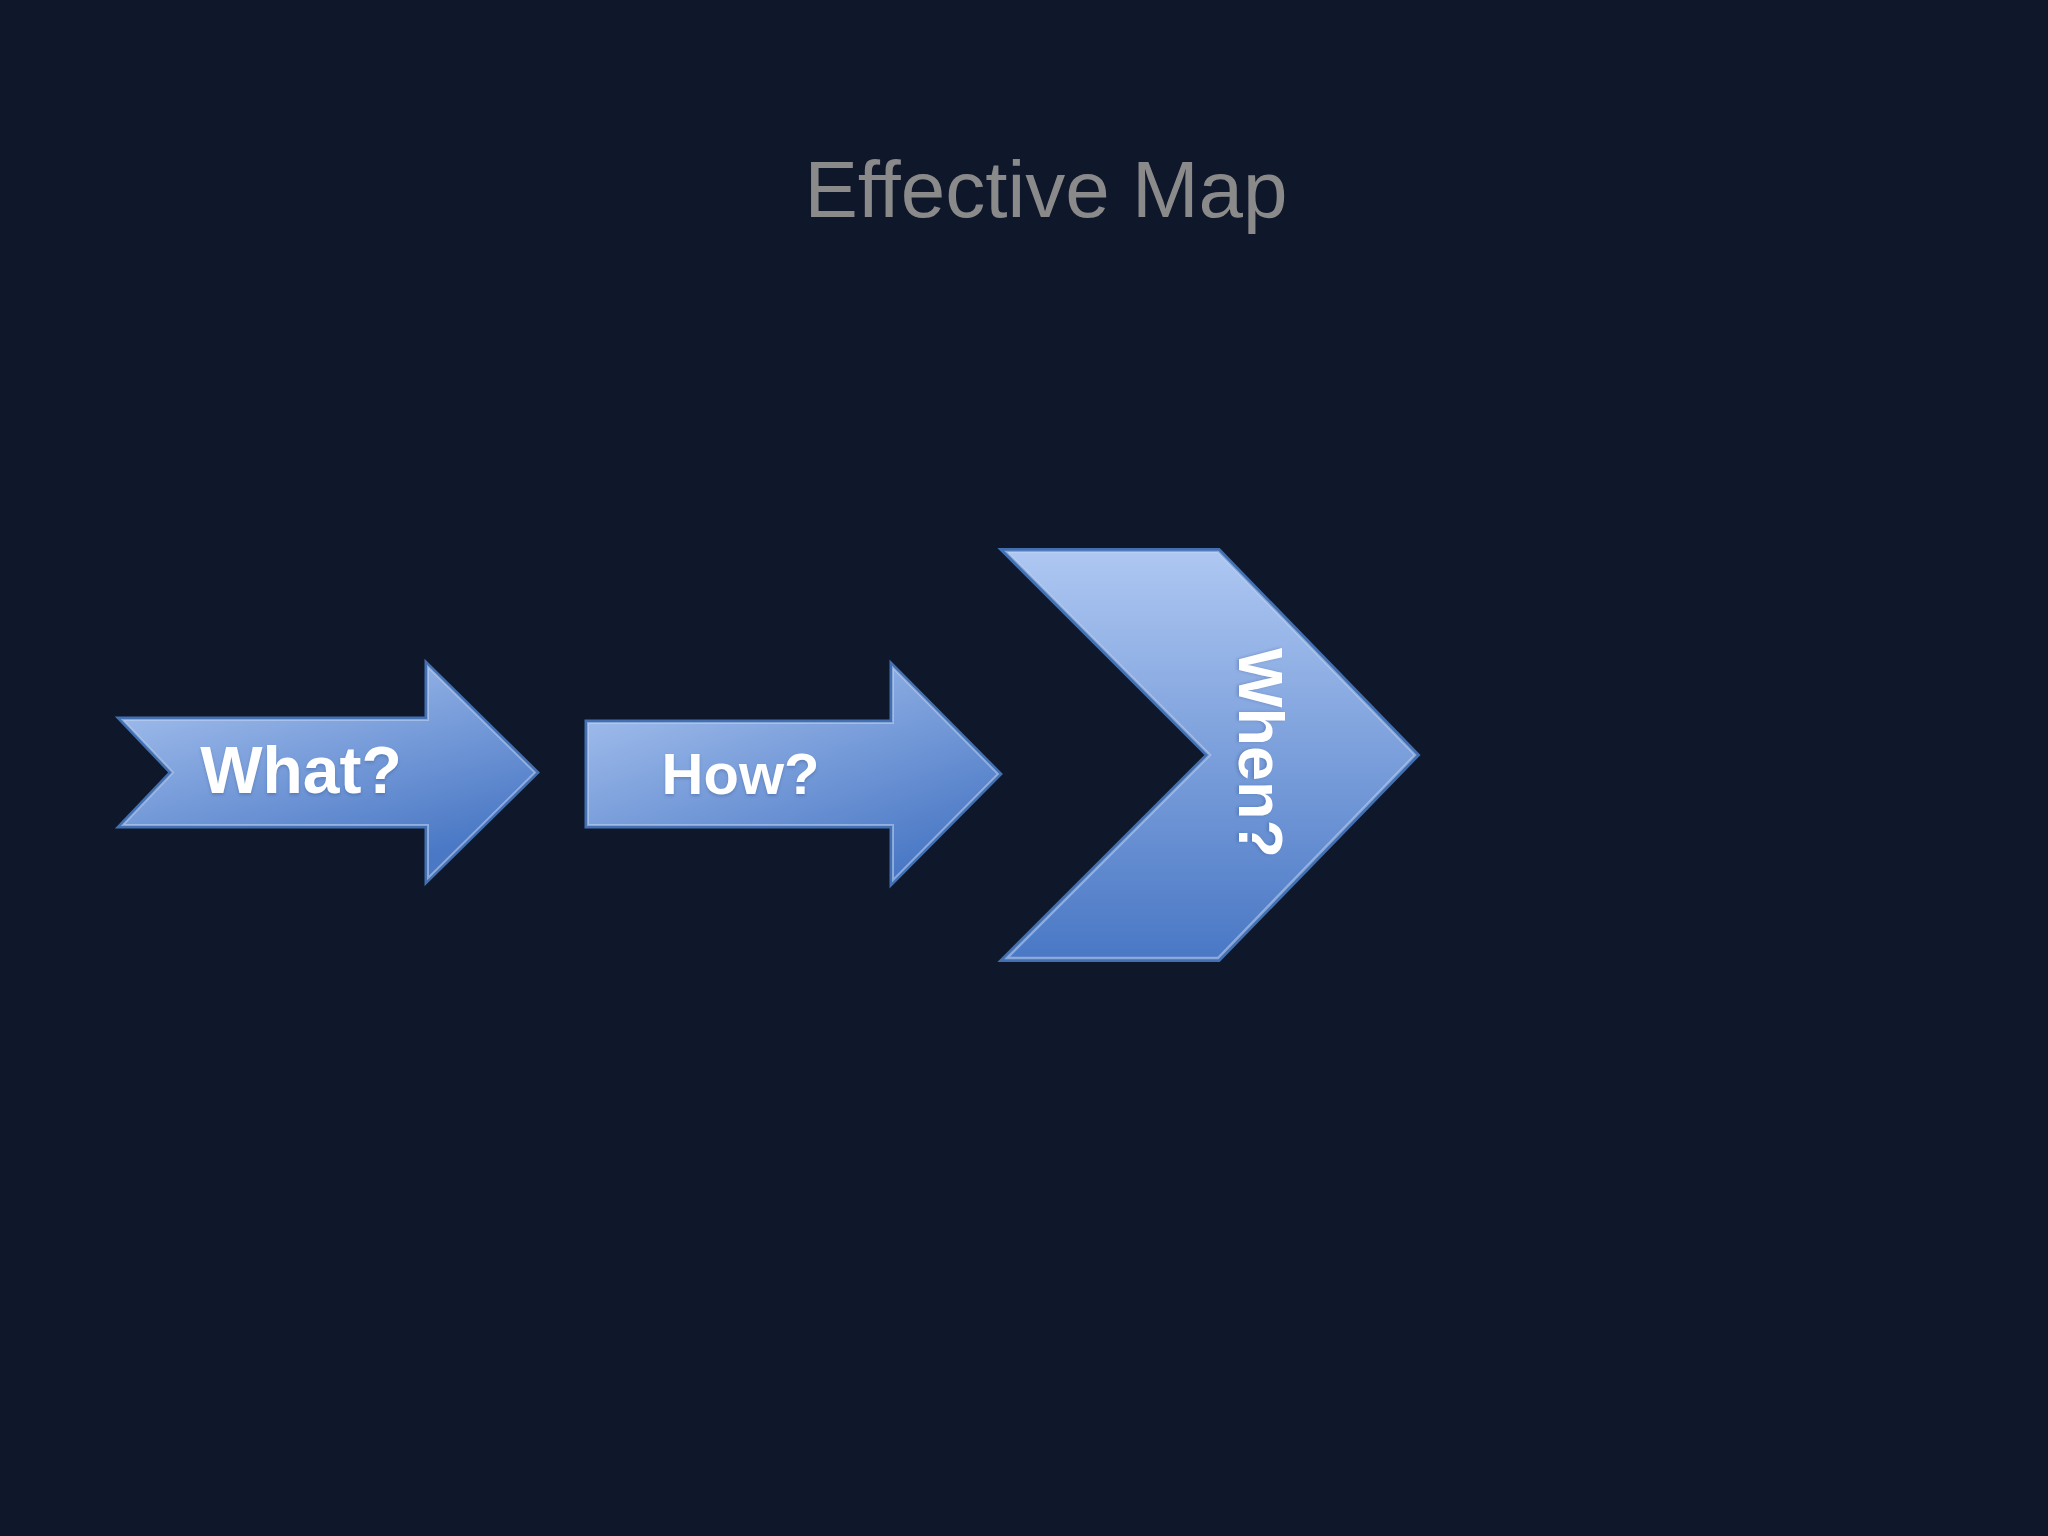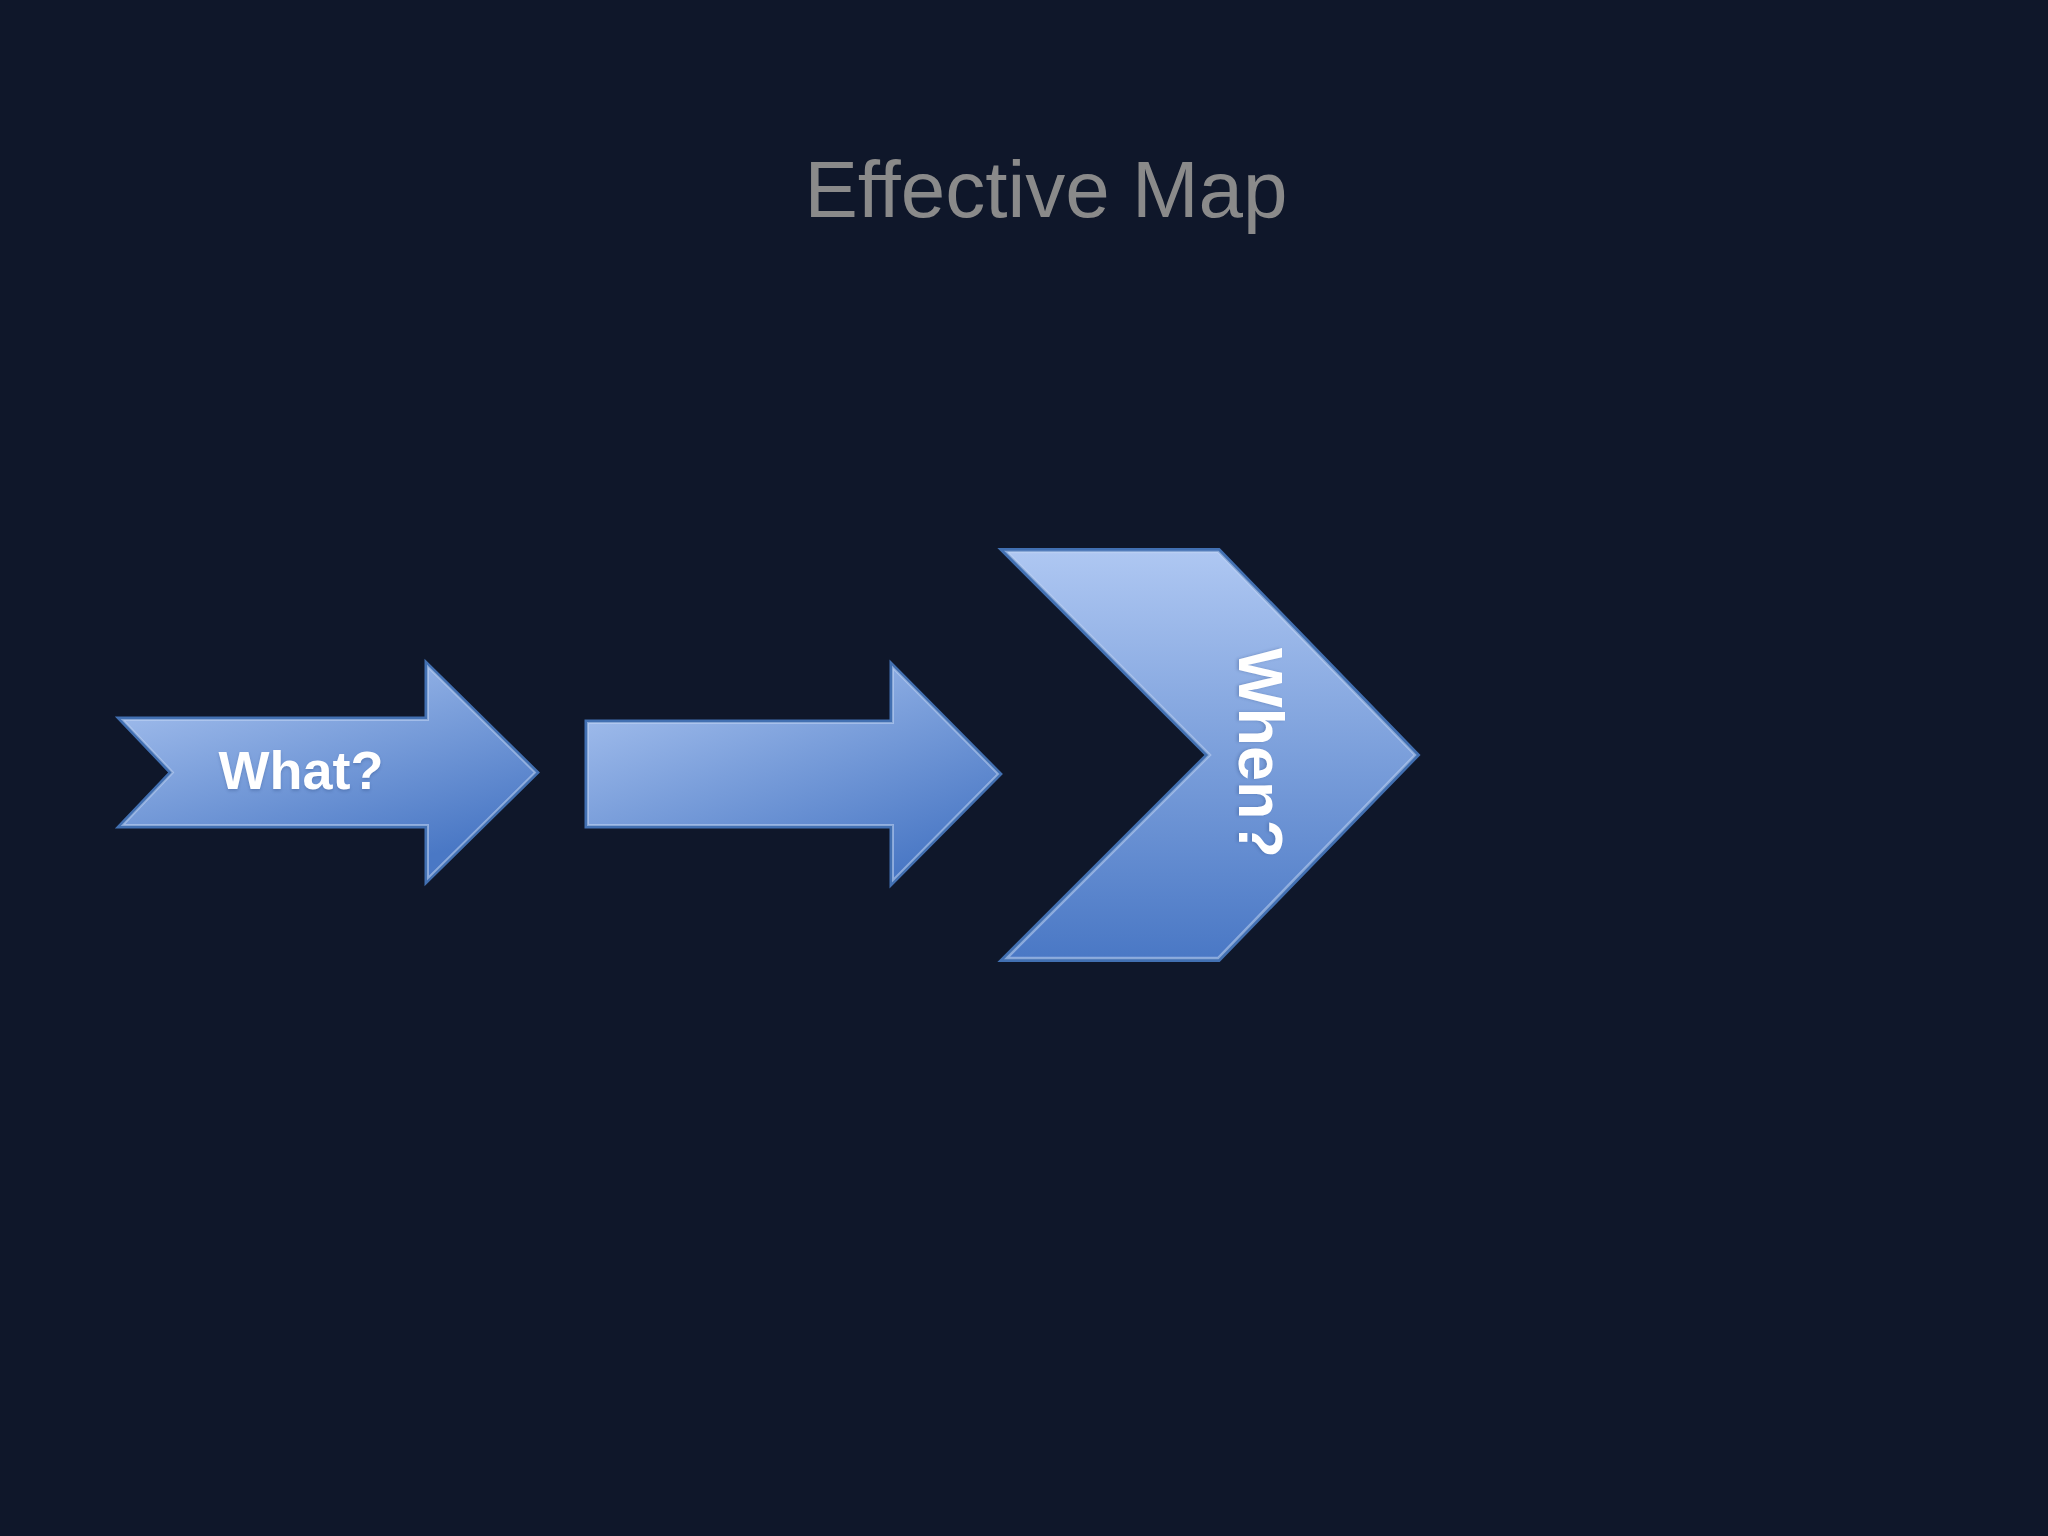--- a/index.html
+++ b/index.html
@@ -38,21 +38,21 @@
     color: #ffffff;
     font-weight: 700;
     text-shadow: 0 2px 3px rgba(30, 60, 110, 0.25);
     pointer-events: none;
     white-space: nowrap;
   }
 
   .label-what {
     left: 173px; top: 718px;
     width: 256px; height: 104px;
-    font-size: 54px;
+    font-size: 66px;
   }
 
   .label-how {
     left: 588px; top: 721px;
     width: 305px; height: 104px;
     font-size: 58px;
   }
 
   .label-when-anchor {
     position: absolute;
@@ -108,18 +108,19 @@
         <stop offset="0.5" stop-color="#7b9fdb"></stop>
         <stop offset="1" stop-color="#4a78c5"></stop>
       </linearGradient>
     </defs>
     <polygon points="0,0 211,0 408,203 211,406 0,406 203,203" fill="none" stroke-width="8" stroke-miterlimit="8" stroke="#4270b2"></polygon>
     <polygon points="0,0 211,0 408,203 211,406 0,406 203,203" fill="url(#gradWhen)" stroke-width="2.5" stroke-opacity="0.55" stroke-miterlimit="8" stroke="#c3d6f4"></polygon>
   </svg>
 
   <div class="shape-label label-what" style="color: rgb(255, 255, 255);">What?</div>
 
+  <div class="shape-label label-how" style="color: rgb(255, 255, 255);">How?</div>
 
   <div class="label-when-anchor">
     <span class="label-when" style="color: rgb(255, 255, 255);">When?</span>
   </div>
 
 </div>
 
 </body></html>

